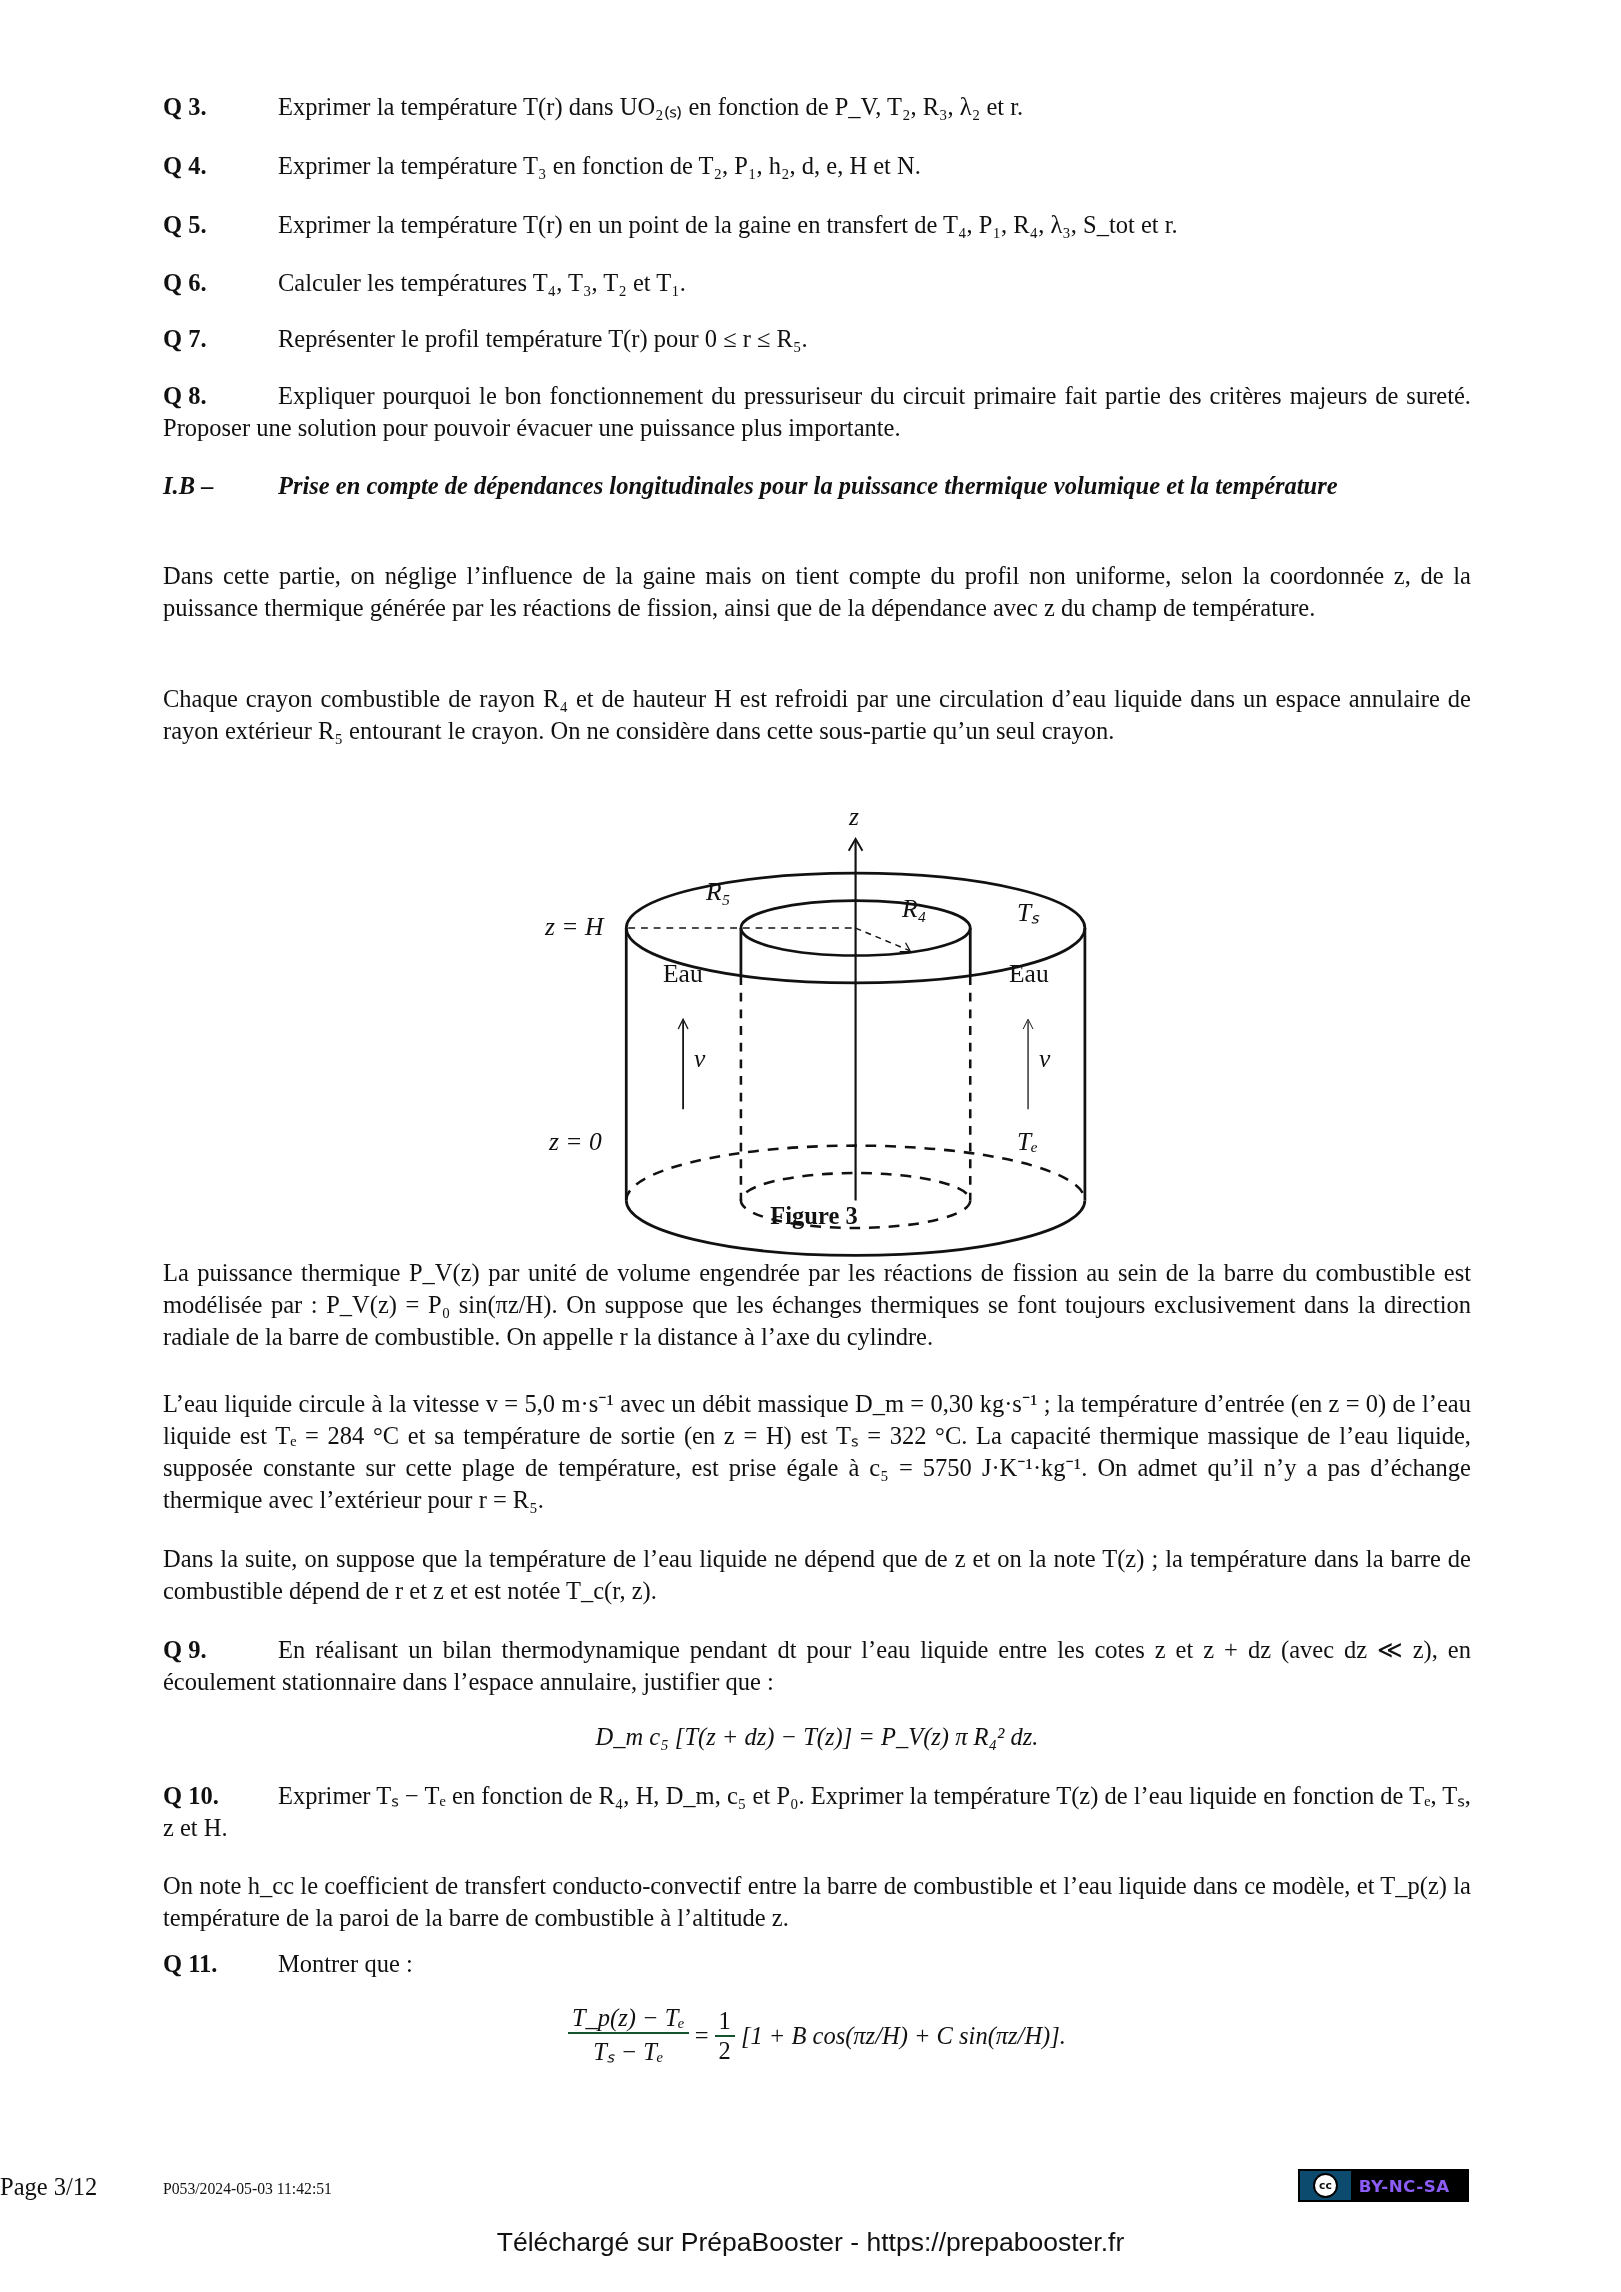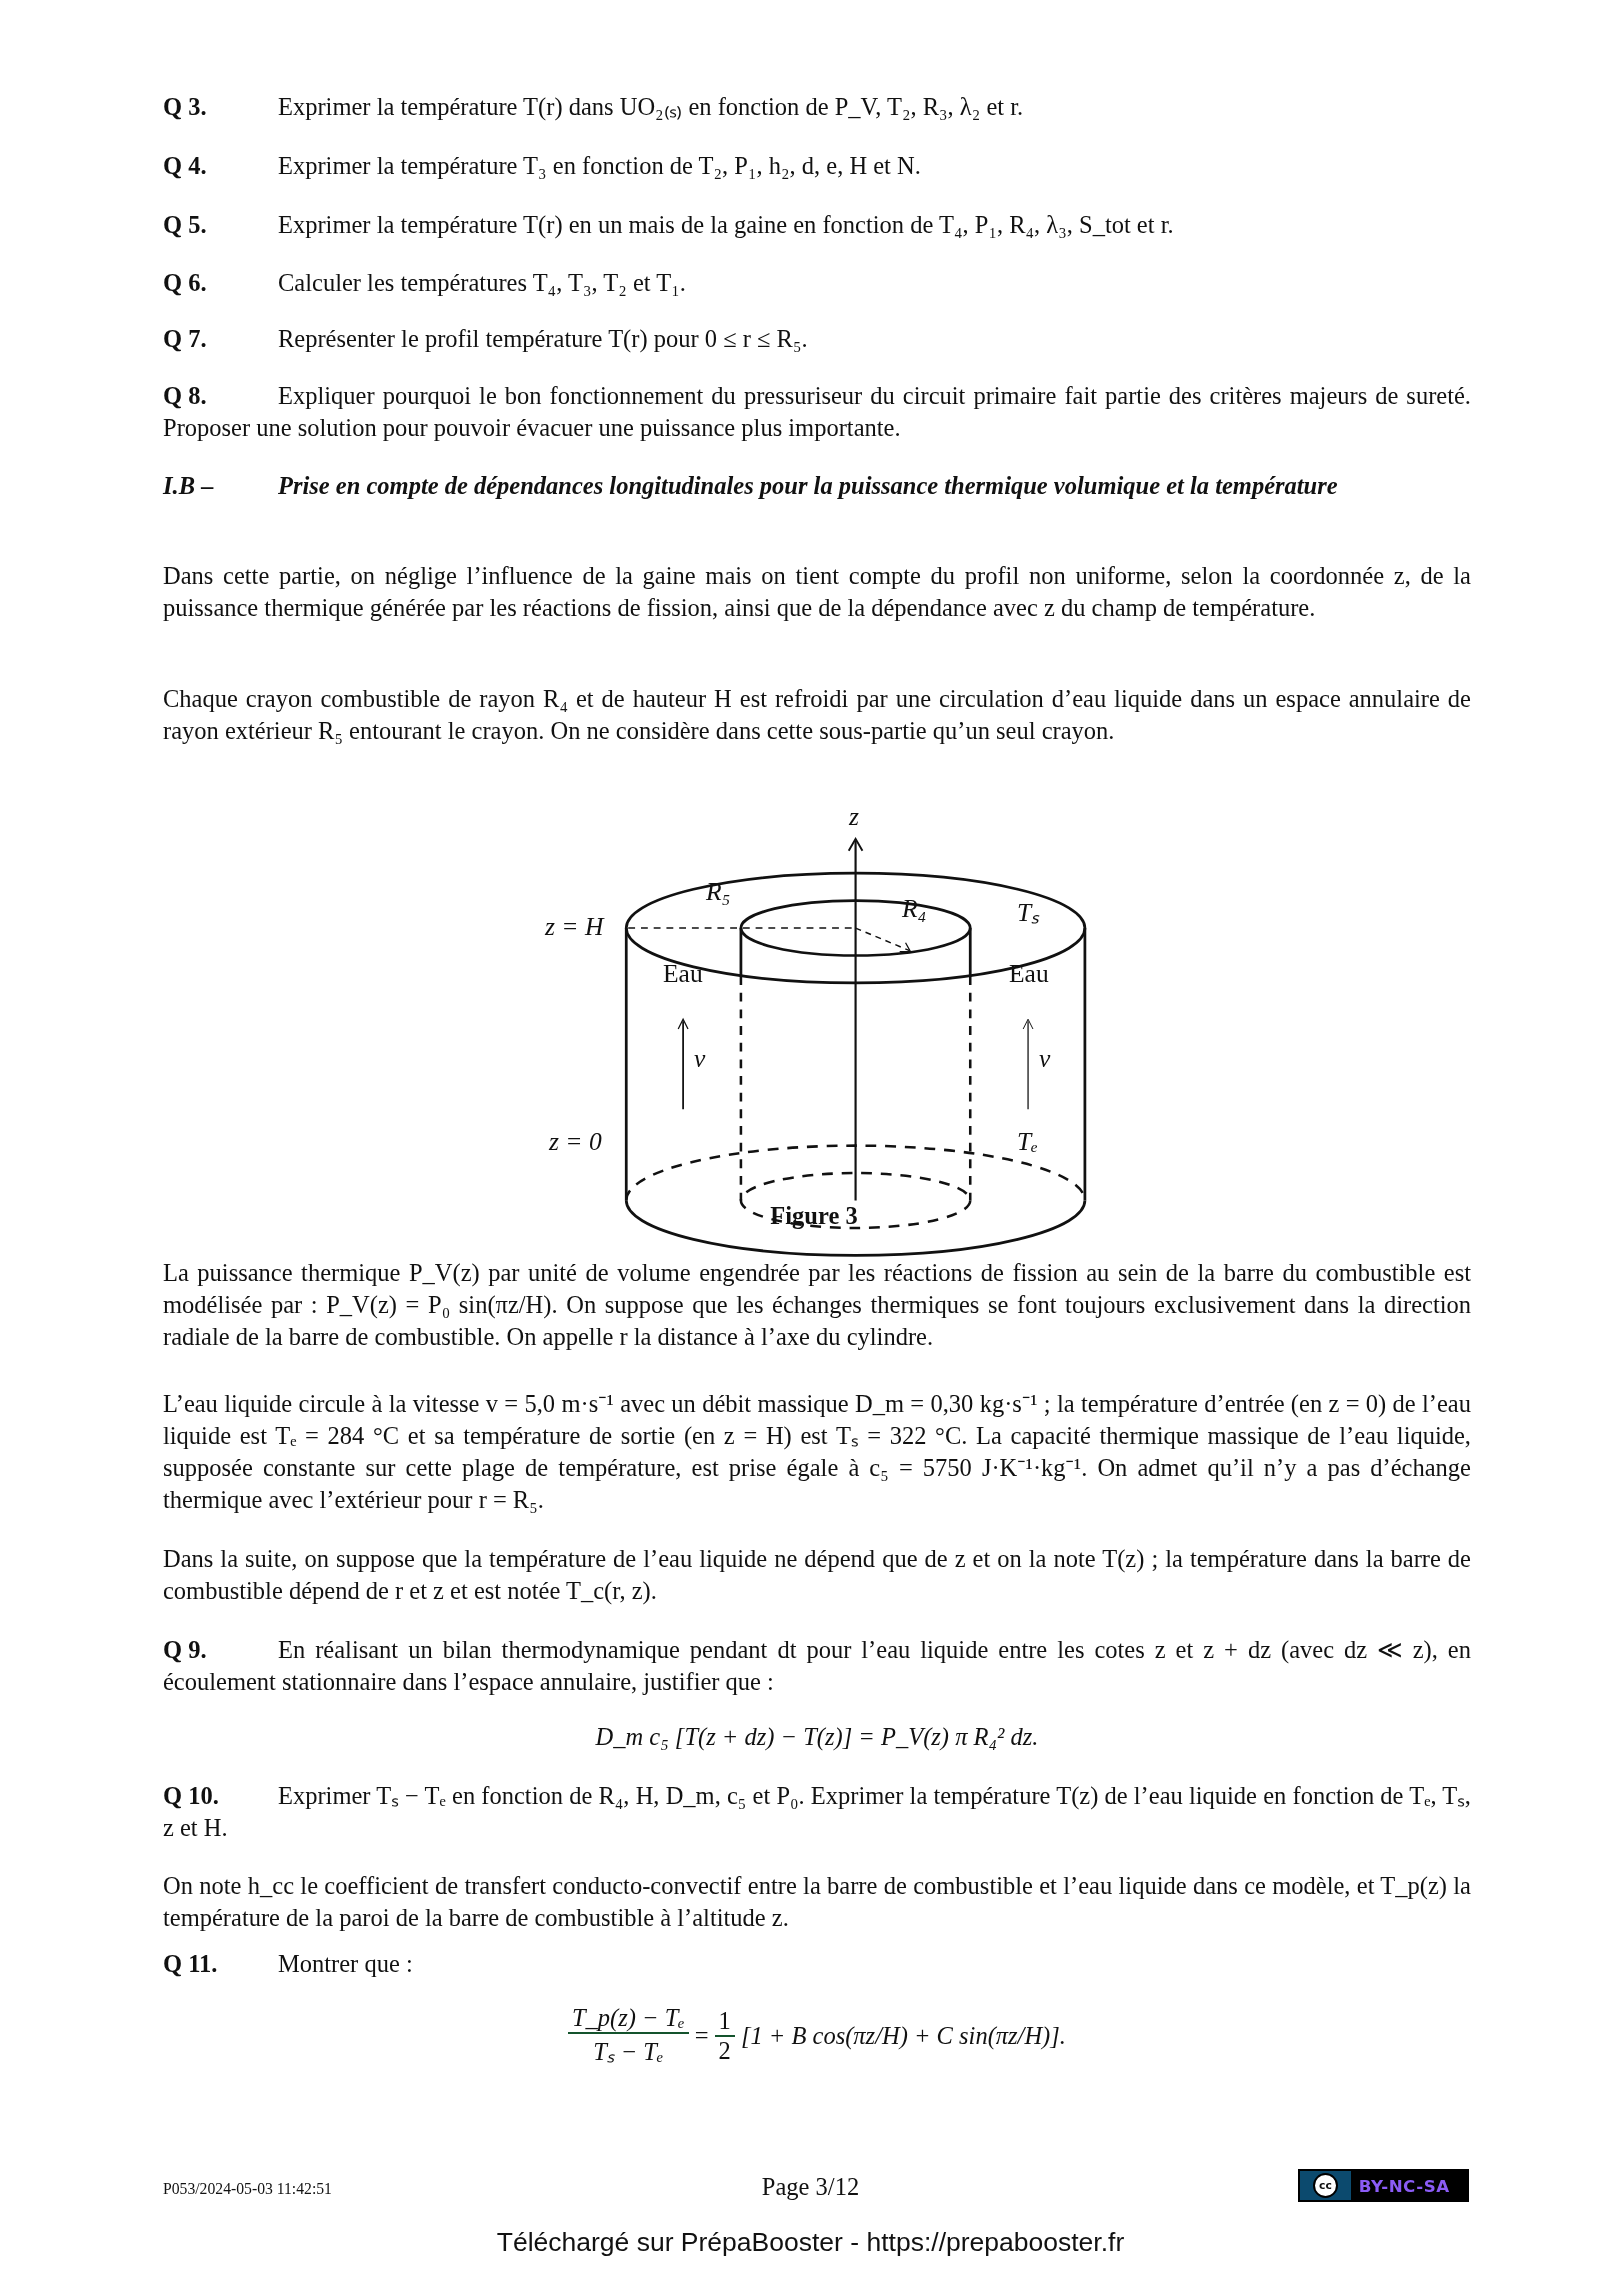--- a/index.html
+++ b/index.html
@@ -14,42 +14,42 @@
   .sec .num { display:inline-block; width:115px; vertical-align:top; }
   .sec .title { display:inline-block; width:1191px; vertical-align:top; }
   .eq { position:absolute; left:163px; width:1308px; text-align:center; font-family:"Liberation Serif",serif; font-size:24.5px; }
   .frac { display:inline-block; vertical-align:middle; text-align:center; }
   .frac > span { display:block; padding:0 3.9px; }
   .frac .num-part { border-bottom:2px solid #14532d; }
   .figure { position:absolute; left:510px; top:794px; width:608px; height:431px; }
   .fig-label { position:absolute; font-family:"Liberation Serif",serif; font-size:25.5px; }
   .caption { position:absolute; left:0; width:608px; top:1206px; text-align:center; font-family:"Liberation Serif",serif; font-weight:bold; font-size:24.5px; }
   .footer-left { position:absolute; left:163px; top:2180px; font-family:"Liberation Serif",serif; font-size:15.7px; }
-  .footer-center { position:absolute; left:0; width:1621px; top:2173px; text-align:center; font-family:"Liberation Serif",serif; font-size:24.5px; }
+  .footer-center { position:absolute; left:0; width:1621px; top:2173px; font-family:"Liberation Serif",serif; font-size:24.5px; }
   .cc { position:absolute; left:1298px; top:2169px; width:171px; height:33px; background:#000; border:2px solid #000; box-sizing:border-box; display:flex; align-items:center; }
   .cc .ccl { width:51px; height:29px; background:#0c4a6e; display:flex; align-items:center; justify-content:center; }
   .cc .circle { width:25.5px; height:25.5px; border-radius:50%; background:#fff; border:2px solid #000; box-sizing:border-box; font-family:"DejaVu Sans",sans-serif; font-size:10.8px; font-weight:bold; display:flex; align-items:center; justify-content:center; }
   .cc .ccr { color:#8b5cf6; font-family:"DejaVu Sans",sans-serif; font-weight:bold; font-size:16.7px; padding-left:7.8px; letter-spacing:0.5px; }
   .download { position:absolute; left:0; width:1621px; top:2227px; text-align:center; font-family:"Liberation Sans",sans-serif; font-size:26.5px; }
 </style>
 </head>
 <body>
 
 <div class="page">
 
   <div class="q" style="top:91px;">
     <span class="num">Q 3.</span><span>Exprimer la température T(r) dans UO₂₍ₛ₎ en fonction de P_V, T₂, R₃, λ₂ et r.</span>
   </div>
 
   <div class="q" style="top:150px;">
     <span class="num">Q 4.</span><span>Exprimer la température T₃ en fonction de T₂, P₁, h₂, d, e, H et N.</span>
   </div>
 
   <div class="q" style="top:209px;">
-    <span class="num">Q 5.</span><span>Exprimer la température T(r) en un mais de la gaine en fonction de T₄, P₁, R₄, λ₃, S_tot et r.</span>
+    <span class="num">Q 5.</span><span>Exprimer la température T(r) en un point de la gaine en transfert de T₄, P₁, R₄, λ₃, S_tot et r.</span>
   </div>
 
   <div class="q" style="top:267px;">
     <span class="num">Q 6.</span><span>Calculer les températures T₄, T₃, T₂ et T₁.</span>
   </div>
 
   <div class="q" style="top:323px;">
     <span class="num">Q 7.</span><span>Représenter le profil température T(r) pour 0 ≤ r ≤ R₅.</span>
   </div>
 

